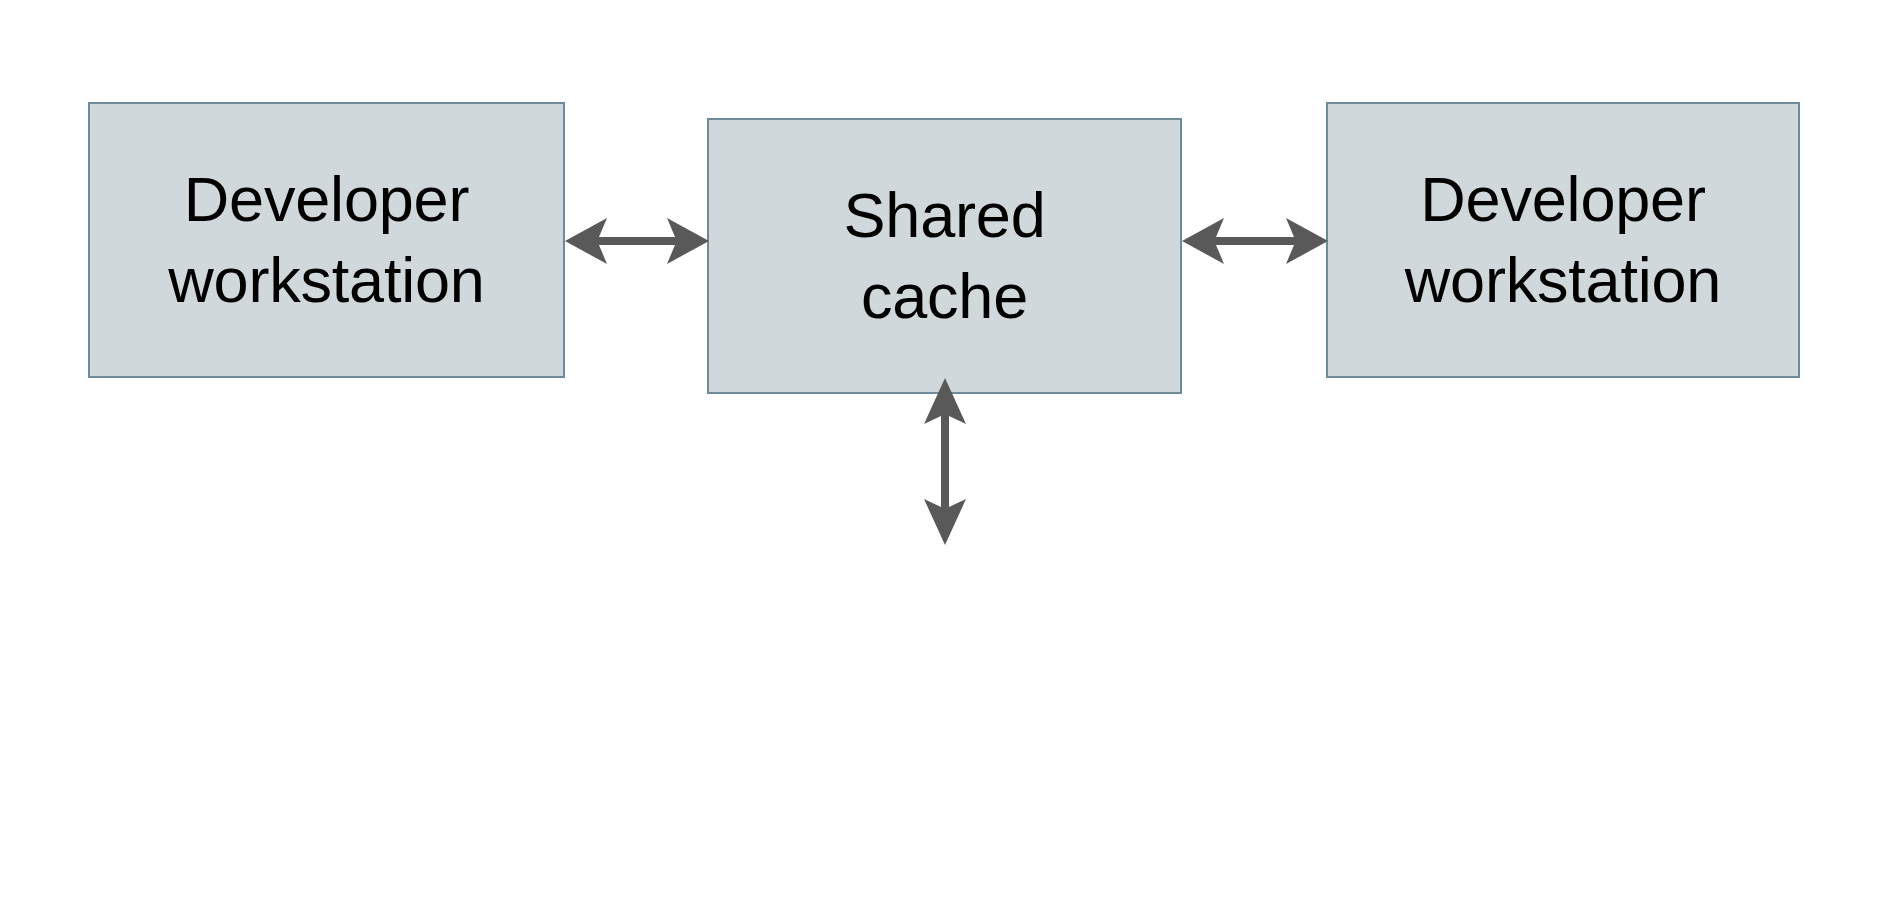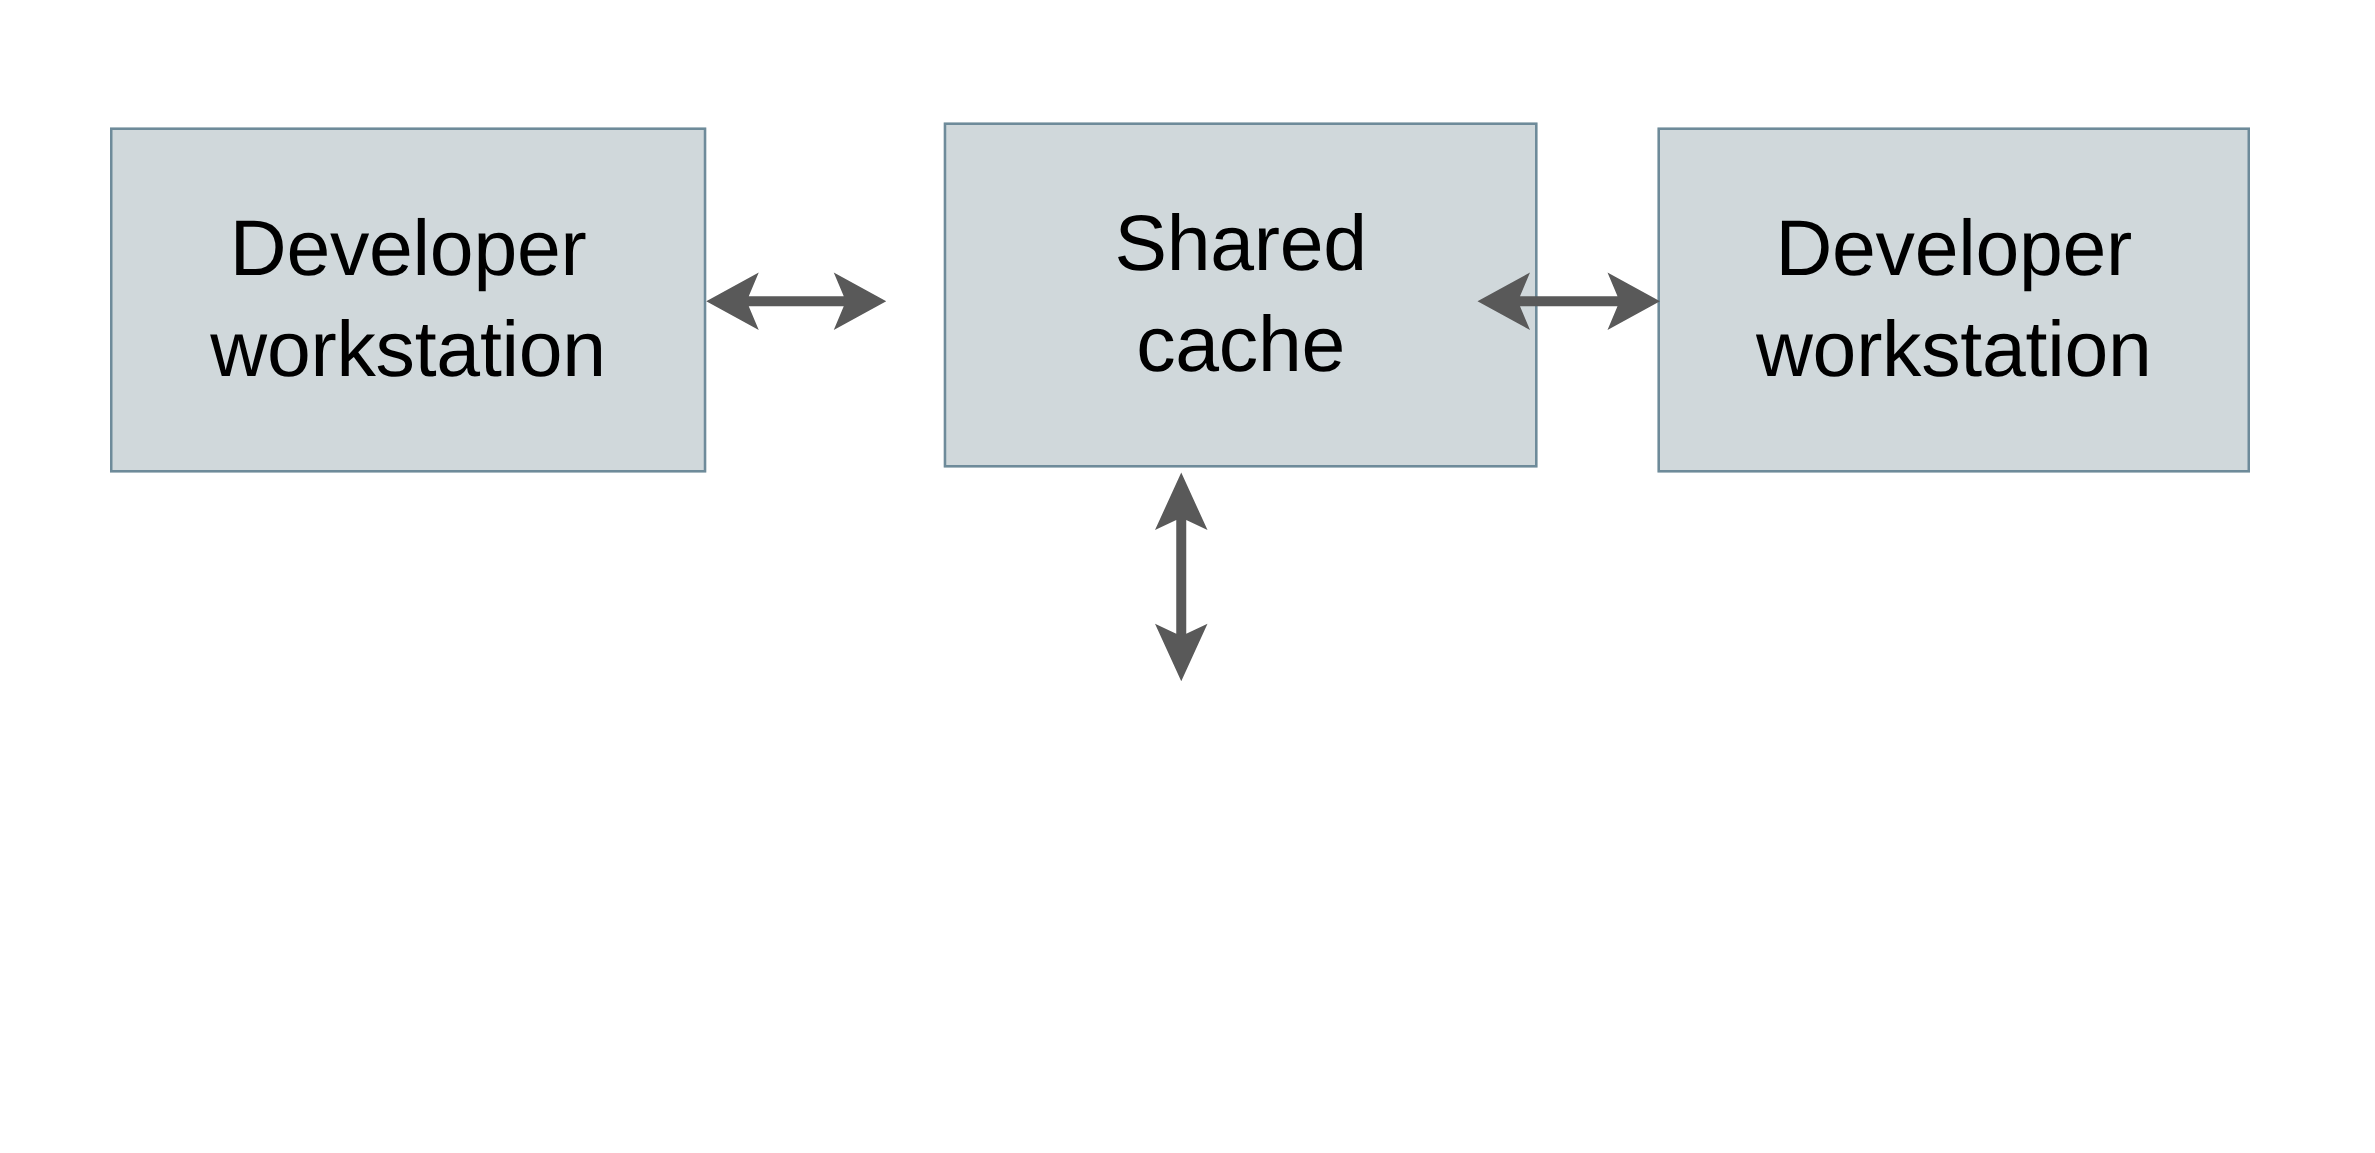--- a/index.html
+++ b/index.html
@@ -35,21 +35,21 @@
     font-size: 63px;
     line-height: 1.28;
     color: #000000;
     font-weight: 400;
     letter-spacing: -0.2px;
     white-space: pre-line;
     padding: 0 6px;
   }
   
   #node-dev-left   { left: 88px;   top: 102px; width: 477px; height: 276px; }
-  #node-shared     { left: 707px;  top: 98px; width: 475px; height: 276px; margin-left: 48px; }
+  #node-shared     { left: 707px;  top: 118px; width: 475px; height: 276px; }
   #node-dev-right  { left: 1326px; top: 102px; width: 474px; height: 276px; }
   #node-ci         { left: 707px;  top: 545px; width: 473px; height: 273px; }
 
   .connector {
     position: absolute;
     overflow: visible;
   }
   #connector-left-horizontal  { left: 563px;  top: 200px; width: 148px; height: 82px; }
   #connector-right-horizontal { left: 1180px; top: 200px; width: 150px; height: 82px; }
   #connector-vertical         { left: 904px;  top: 376px; width: 82px;  height: 171px; }

